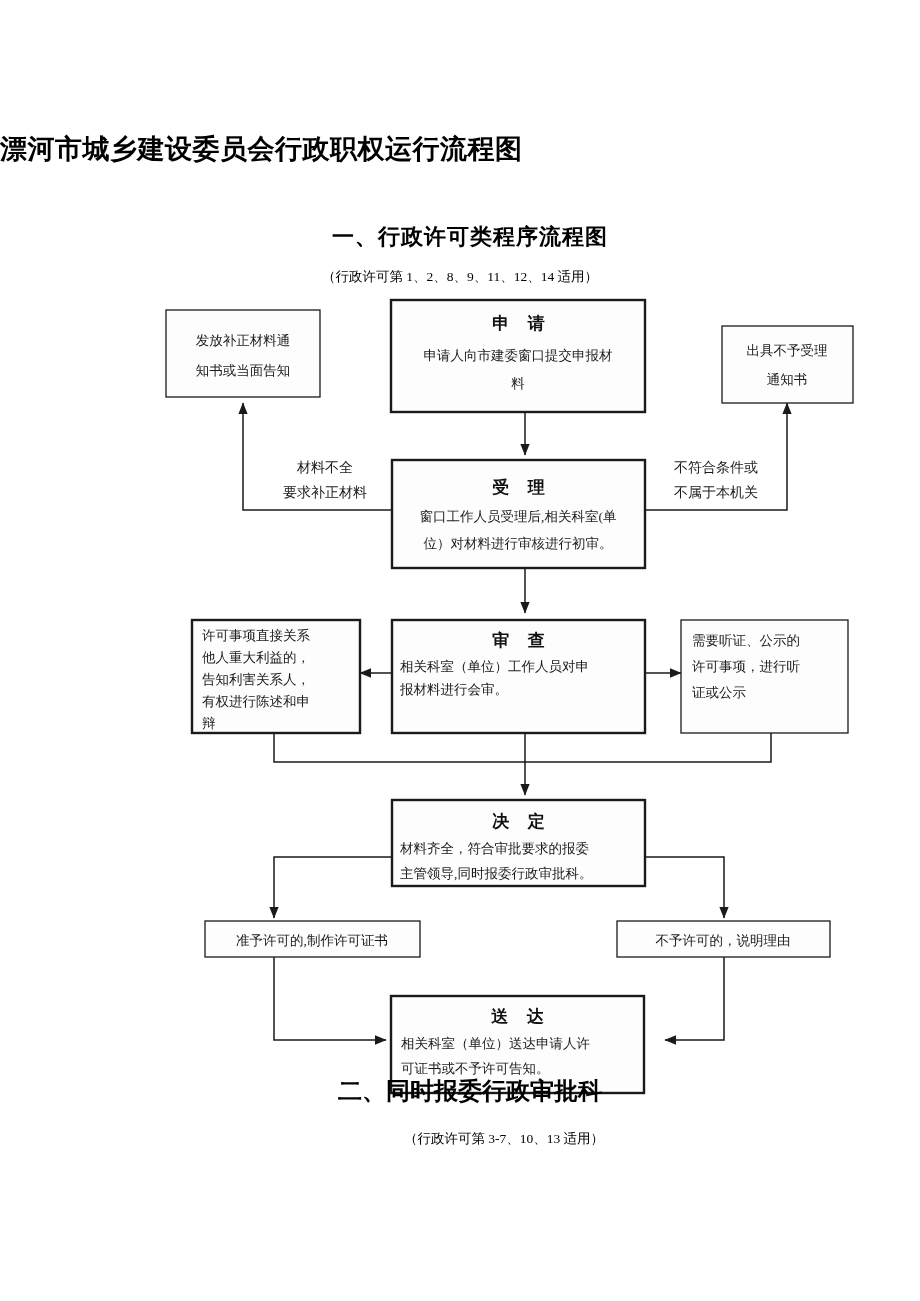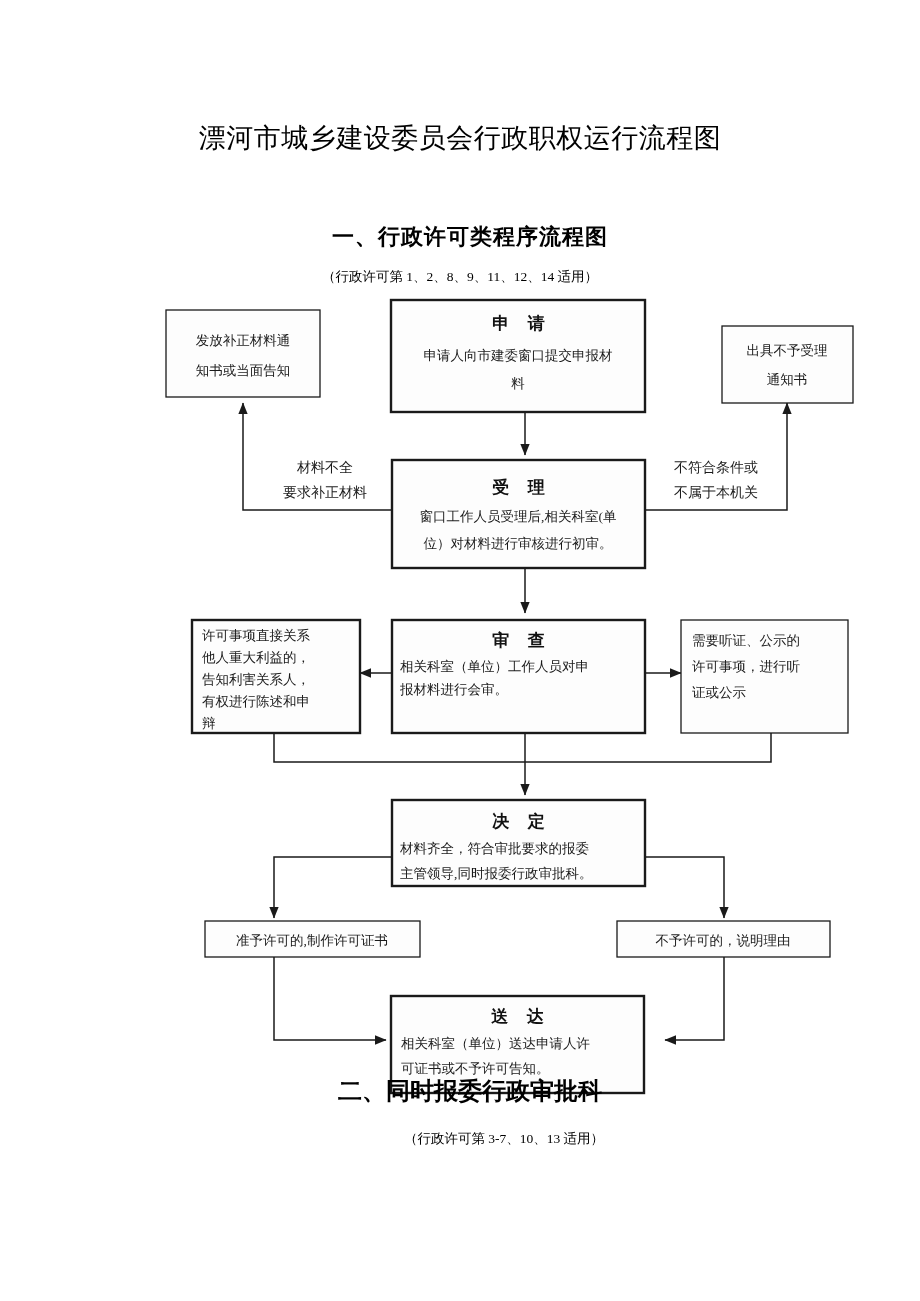--- a/index.html
+++ b/index.html
@@ -16,25 +16,25 @@
     position: relative;
     width: 920px;
     height: 1301px;
     background: #ffffff;
     overflow: hidden;
   }
   
   .doc-title {
     position: absolute;
     left: 0;
-    top: 120px;
-    width: 920px;
-    text-align: center;
+    top: 131px;
+    width: 920px;
+    text-align: left;
     font-family: "Liberation Sans", "DejaVu Sans", sans-serif;
-    font-weight: normal;
+    font-weight: bold;
     font-size: 27px;
     letter-spacing: 0.5px;
     white-space: nowrap;
   }
   .section-title {
     position: absolute;
     left: 16px;
     width: 908px;
     text-align: center;
     font-family: "Liberation Sans", "DejaVu Sans", sans-serif;

